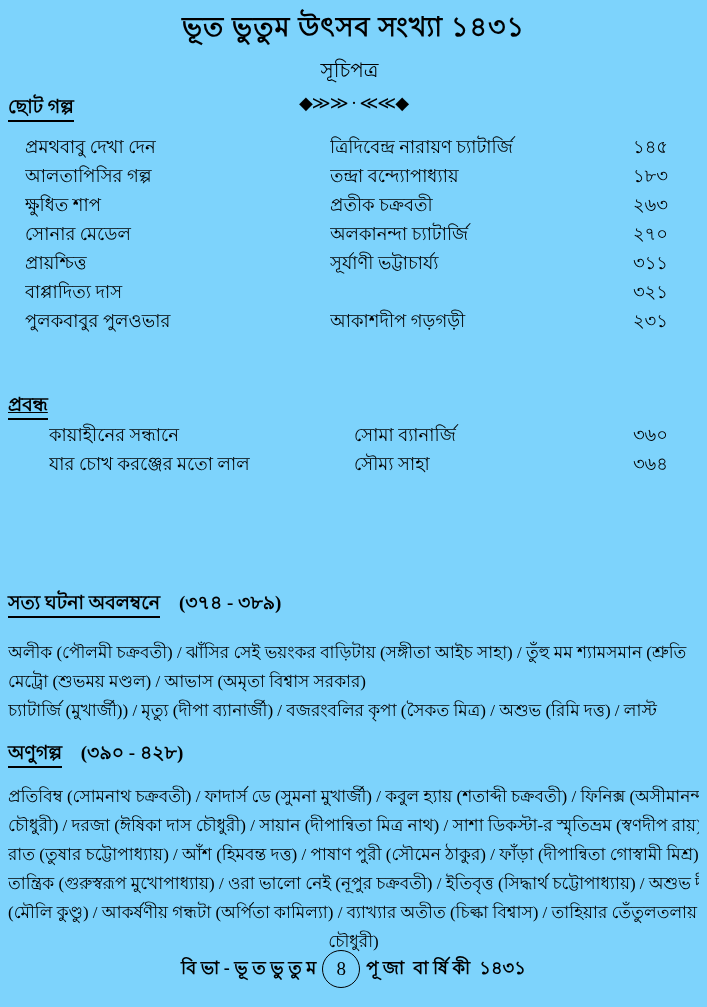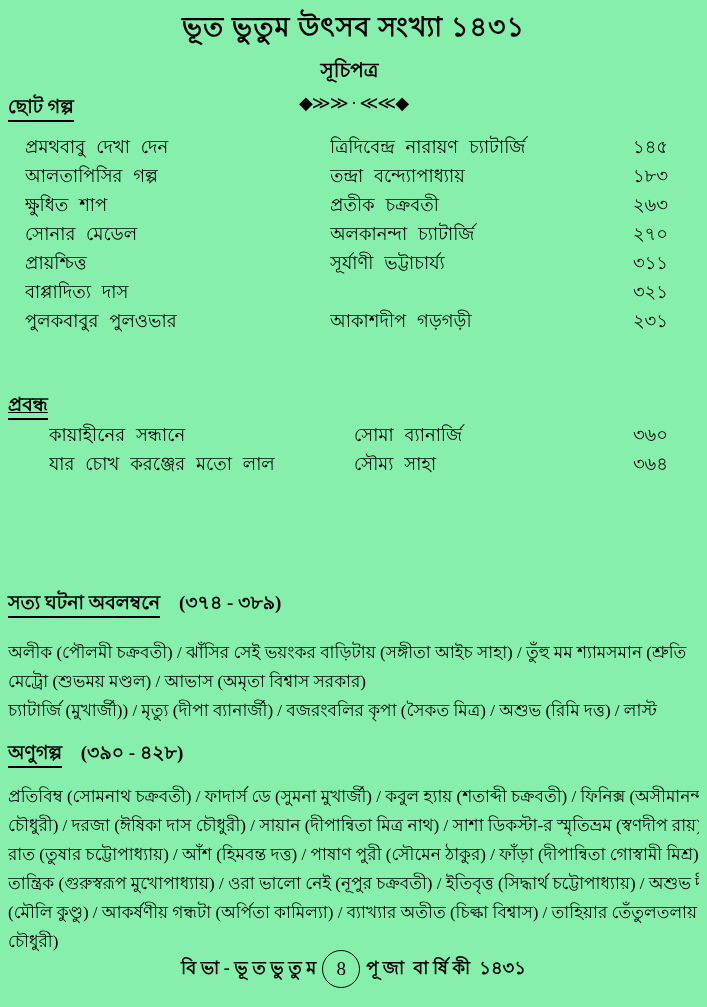--- a/index.html
+++ b/index.html
@@ -1,36 +1,36 @@
 <!DOCTYPE html>
 <html><head>
 <meta charset="utf-8">
 <style>
   html,body{margin:0;padding:0;background:#e8e8e8;}
   .page{
     position:relative;
     width:707px;height:1007px;
     margin:0 auto;
-    background:#86efac;
+    background:#7dd3fc;
     color:#000;
     font-family:"Liberation Serif","DejaVu Serif",serif;
     overflow:hidden;
   }
   
   .header{position:absolute;top:0;left:0;right:0;text-align:center;}
   .title{margin:6px 0 0 0;font-size:27px;font-weight:bold;letter-spacing:1px;}
-  .subtitle{margin:4px 8px 0 0;font-size:20px;font-weight:bold;}
+  .subtitle{margin:4px 8px 0 0;font-size:20px;font-weight:normal;}
   .ornament{margin-top:6px;font-size:18px;letter-spacing:-1px;line-height:18px;}
   
   .sec-head{position:absolute;left:8px;font-size:19px;font-weight:bold;white-space:nowrap;}
   .sec-head .u{border-bottom:2px solid #000;padding-bottom:3px;}
   .sec-head .range{margin-left:14px;font-weight:bold;}
   
   .toc{position:absolute;left:0;right:0;}
-  .row{display:flex;align-items:baseline;height:29px;padding-left:25px;padding-right:39px;font-size:18px;font-family:Liberation Mono, monospace;}
+  .row{display:flex;align-items:baseline;height:29px;padding-left:25px;padding-right:39px;font-size:18px;}
   .row .t{width:305px;flex:none;white-space:nowrap;overflow:hidden;}
   .row .a{flex:1;white-space:nowrap;overflow:hidden;}
   .row .p{width:70px;flex:none;text-align:right;}
   
   .para{position:absolute;left:8px;right:8px;font-size:17px;line-height:29px;}
   .para .ln{white-space:nowrap;overflow:hidden;}
   
   .footer{position:absolute;top:950px;left:0;right:0;display:flex;justify-content:center;align-items:center;font-size:18px;font-weight:bold;}
   .footer .seg{white-space:pre;}
   .page-circle{
@@ -114,21 +114,21 @@
   <div class="para" style="top:638px;">
     <div class="ln">অলীক  (পৌলমী চক্রবতী) / ঝাঁসির সেই ভয়ংকর বাড়িটায় (সঙ্গীতা আইচ সাহা) / তুঁহু মম শ্যামসমান  (শ্রুতি</div>
     <div class="ln">মেট্রো (শুভময় মণ্ডল) / আভাস (অমৃতা বিশ্বাস সরকার)</div>
     <div class="ln">চ্যাটার্জি (মুখার্জী)) / মৃত্যু  (দীপা ব্যানার্জী) / বজরংবলির কৃপা  (সৈকত মিত্র) / অশুভ  (রিমি দত্ত) / লাস্ট</div>
   </div>
 
   <div class="sec-head" style="top:738px;">
     <span class="u">অণুগল্প</span>
     <span class="range">(৩৯০ - ৪২৮)</span>
   </div>
-  <div class="para" style="top:782px;">
+  <div class="para" style="top:782px;text-align:center;">
     <div class="ln">প্রতিবিম্ব (সোমনাথ চক্রবতী) / ফাদার্স ডে  (সুমনা মুখার্জী) / কবুল হ্যায় (শতাব্দী চক্রবতী) / ফিনিক্স (অসীমানন্দ</div>
     <div class="ln">চৌধুরী) / দরজা (ঈষিকা দাস চৌধুরী) / সায়ান (দীপান্বিতা মিত্র নাথ) / সাশা ডিকস্টা-র স্মৃতিভ্রম (স্বণদীপ রায়) / সেই</div>
     <div class="ln">রাত (তুষার চট্টোপাধ্যায়) / আঁশ (হিমবন্ত দত্ত) / পাষাণ পুরী  (সৌমেন ঠাকুর) / ফাঁড়া (দীপান্বিতা গোস্বামী মিশ্র) / শংকর</div>
     <div class="ln">তান্ত্রিক (গুরুস্বরূপ মুখোপাধ্যায়) / ওরা ভালো নেই (নূপুর চক্রবতী) / ইতিবৃত্ত (সিদ্ধার্থ চট্টোপাধ্যায়) / অশুভ দীপাবলী</div>
     <div class="ln">(মৌলি কুণ্ডু) / আকর্ষণীয় গন্ধটা (অর্পিতা কামিল্যা) / ব্যাখ্যার অতীত (চিল্কা বিশ্বাস) / তাহিয়ার তেঁতুলতলায় ভ্রমণ  (নূহা</div>
     <div class="ln">চৌধুরী)</div>
   </div>
 
   <div class="footer">
     <span class="seg">বি ভা - ভূ ত ভু তু ম</span>

